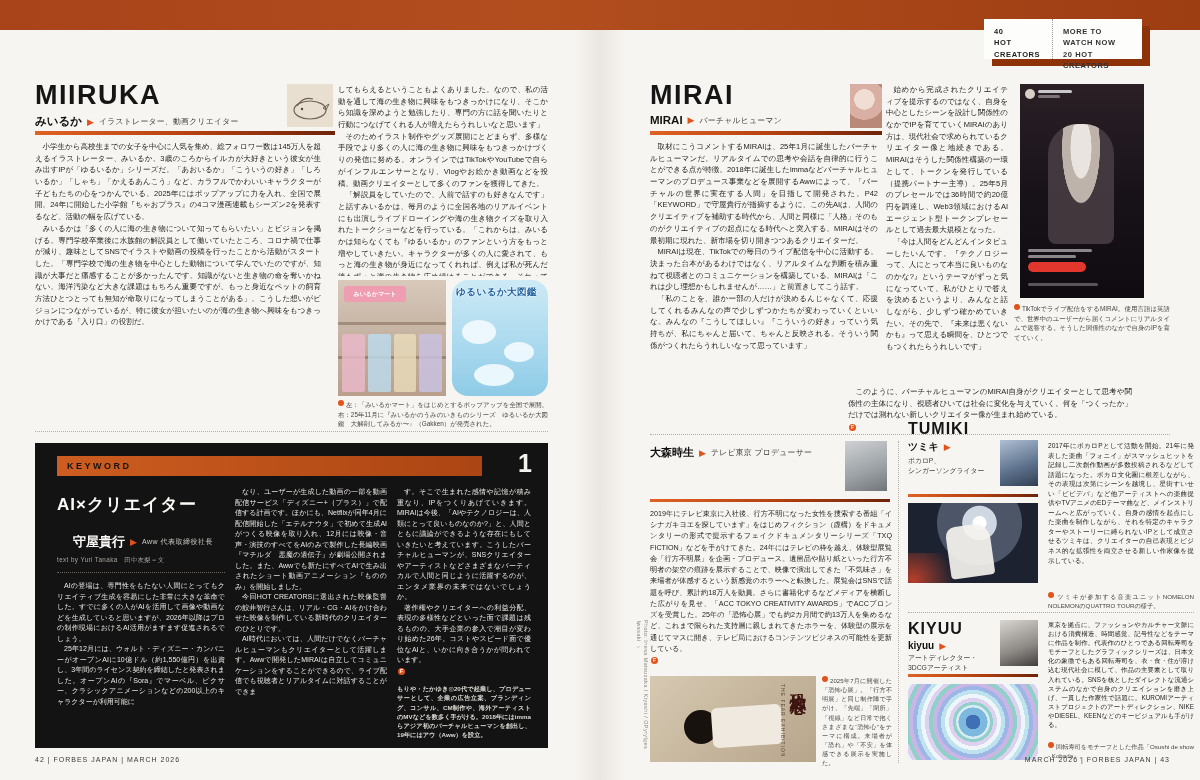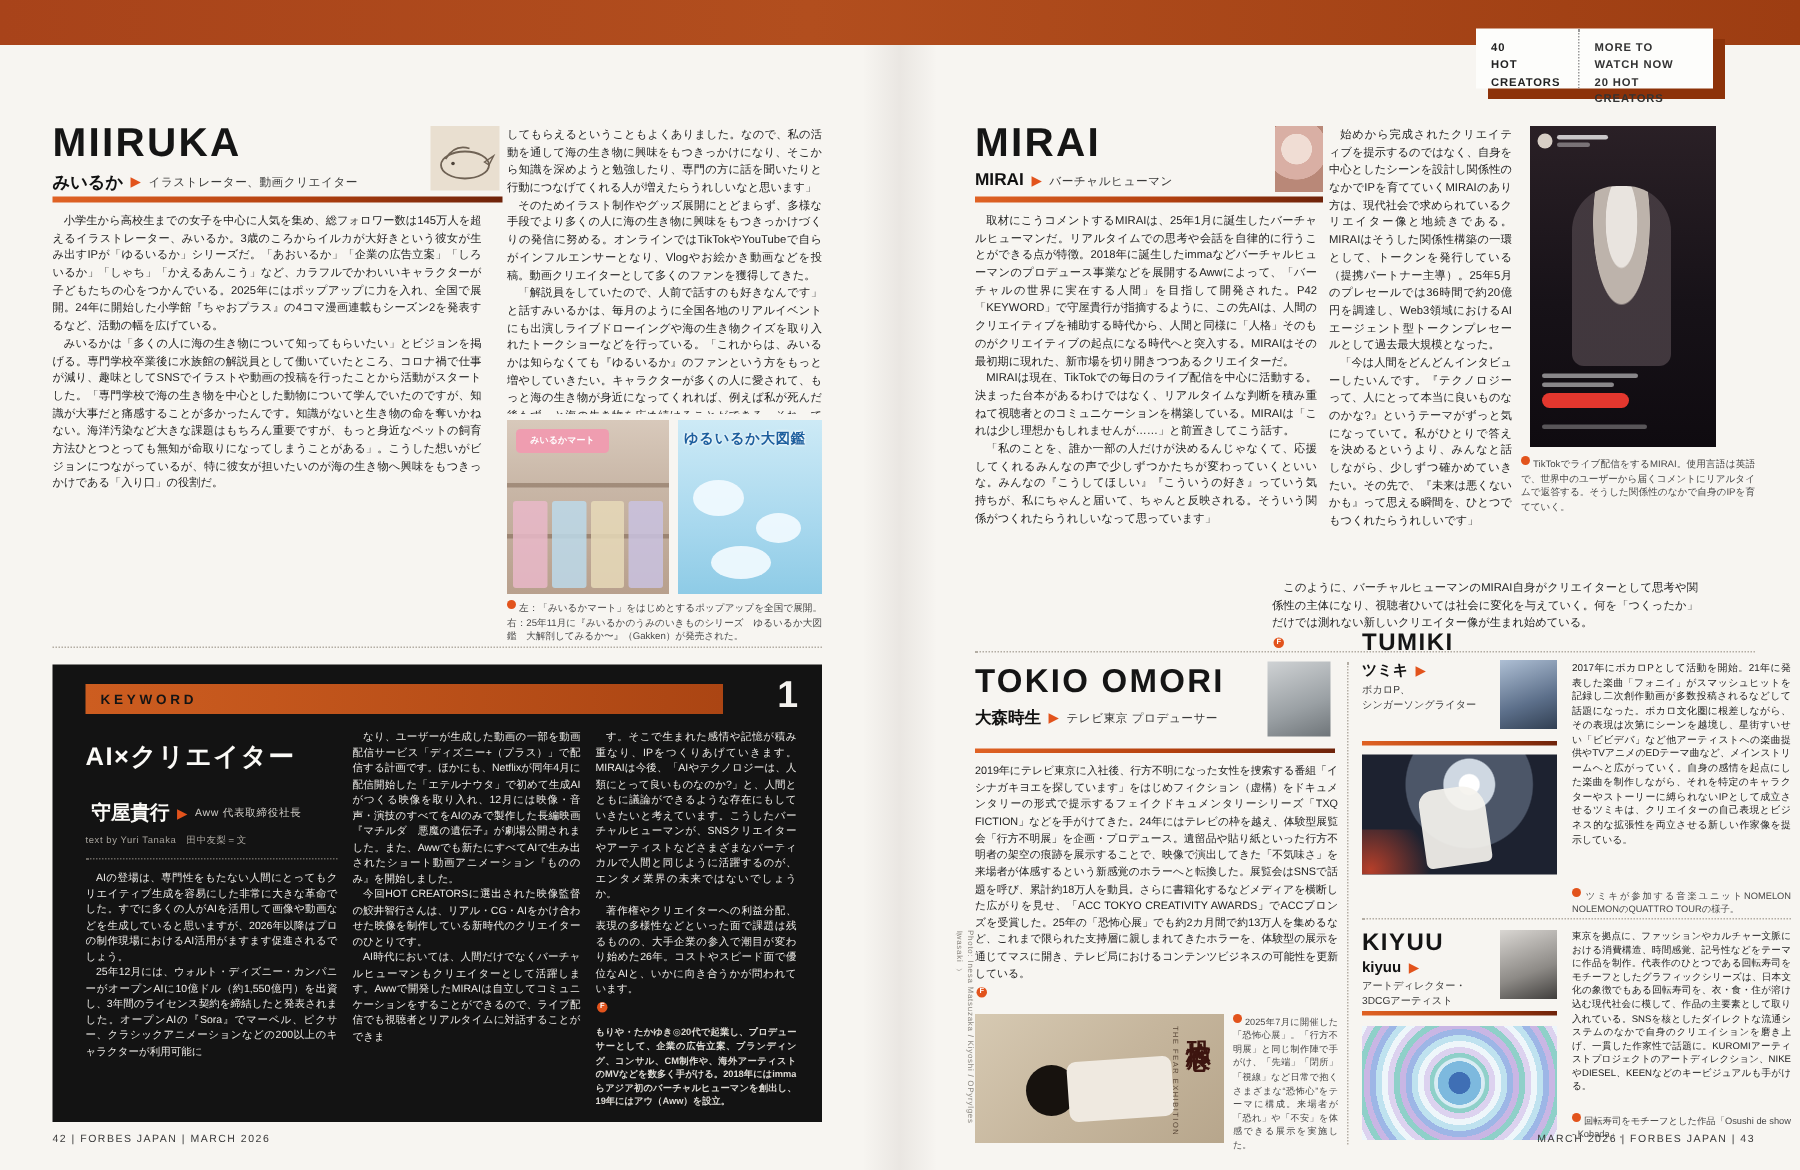--- a/index.html
+++ b/index.html
@@ -34,21 +34,21 @@
   .dotted-h{border-top:1px dotted #b3ada4;}
   .dotted-v{border-left:1px dotted #b3ada4;}
   .footer{font-size:7px;letter-spacing:1px;color:#3a3a3a;}
   
   .kwbox{left:35px;top:443px;width:513px;height:305px;background:#131313;}
   .kw-bar{position:absolute;left:22px;top:13px;width:425px;height:20px;
           background:linear-gradient(90deg,#cd5d20,#ab4513);display:flex;align-items:center;padding-left:10px;box-sizing:border-box;}
   .kw-bar span{font-size:9px;font-weight:bold;letter-spacing:2.5px;color:#141414;}
   .kw-num{position:absolute;right:16px;top:6px;font-size:25px;font-weight:800;color:#f4f2ee;}
   .kw-title{position:absolute;left:22px;top:50px;font-size:17px;font-weight:800;color:#fbfaf7;letter-spacing:1px;}
-  .kw-author{position:absolute;left:26px;top:90px;display:flex;align-items:center;gap:5px;}
+  .kw-author{position:absolute;left:38px;top:90px;display:flex;align-items:center;gap:5px;}
   .kw-author .nm{font-size:13px;font-weight:bold;color:#fbfaf7;}
   .kw-author .rl{font-size:7px;color:#cfccc6;letter-spacing:.5px;}
   .kw-credit{position:absolute;left:22px;top:113px;font-size:6.3px;color:#a9a59e;letter-spacing:.4px;}
   .kw-dot{position:absolute;left:22px;top:129px;width:168px;border-top:1px dotted #6a6661;}
   .kt{font-size:7px;line-height:1.5;text-align:justify;color:#eceae6;}
   .kt p{margin:0;text-indent:1em;}
   .kprof{font-size:6.2px;line-height:1.5;color:#dddad4;font-weight:bold;text-align:justify;margin-top:8px;}
   
   .ph{overflow:hidden;position:absolute;}
   .sketch{background:#e9dfd0;}
@@ -121,21 +121,21 @@
   <svg width="46" height="43">
     <ellipse cx="23" cy="26" rx="16" ry="9" fill="none" stroke="#6f6254" stroke-width="1.2"></ellipse>
     <path d="M10 22 Q16 12 26 15" fill="none" stroke="#6f6254" stroke-width="1.2"></path>
     <circle cx="15" cy="25" r="1.2" fill="#4e443a"></circle>
     <path d="M36 24 l6 -4 l-3 6 z" fill="none" stroke="#6f6254" stroke-width="1"></path>
   </svg>
 </div>
 <div class="abs rule" style="left:35px;top:131px;width:300px;"></div>
 
 <div class="abs t" style="left:35px;top:141px;width:286px;height:286px;overflow:hidden;">
-  <p>小学生から高校生までの女子を中心に人気を集め、総フォロワー数は145万人を超えるイラストレーター、みいるか。3歳のころからイルカが大好きという彼女が生み出すIPが「ゆるいるか」シリーズだ。「あおいるか」「企業の広告立案」「しろいるか」「しゃち」「かえるあんこう」など、カラフルでかわいいキャラクターが子どもたちの心をつかんでいる。2025年にはポップアップに力を入れ、全国で展開。24年に開始した小学館『ちゃおプラス』の4コマ漫画連載もシーズン2を発表するなど、活動の幅を広げている。</p>
+  <p>小学生から高校生までの女子を中心に人気を集め、総フォロワー数は145万人を超えるイラストレーター、みいるか。3歳のころからイルカが大好きという彼女が生み出すIPが「ゆるいるか」シリーズだ。「あおいるか」「こういうの好き」「しろいるか」「しゃち」「かえるあんこう」など、カラフルでかわいいキャラクターが子どもたちの心をつかんでいる。2025年にはポップアップに力を入れ、全国で展開。24年に開始した小学館『ちゃおプラス』の4コマ漫画連載もシーズン2を発表するなど、活動の幅を広げている。</p>
   <p>みいるかは「多くの人に海の生き物について知ってもらいたい」とビジョンを掲げる。専門学校卒業後に水族館の解説員として働いていたところ、コロナ禍で仕事が減り、趣味としてSNSでイラストや動画の投稿を行ったことから活動がスタートした。「専門学校で海の生き物を中心とした動物について学んでいたのですが、知識が大事だと痛感することが多かったんです。知識がないと生き物の命を奪いかねない。海洋汚染など大きな課題はもちろん重要ですが、もっと身近なペットの飼育方法ひとつとっても無知が命取りになってしまうことがある」。こうした想いがビジョンにつながっているが、特に彼女が担いたいのが海の生き物へ興味をもつきっかけである「入り口」の役割だ。</p>
 </div>
 
 <div class="abs t" style="left:338px;top:84px;width:210px;height:192px;overflow:hidden;">
   <p class="noind">してもらえるということもよくありました。なので、私の活動を通して海の生き物に興味をもつきっかけになり、そこから知識を深めようと勉強したり、専門の方に話を聞いたりと行動につなげてくれる人が増えたらうれしいなと思います」</p>
   <p>そのためイラスト制作やグッズ展開にとどまらず、多様な手段でより多くの人に海の生き物に興味をもつきっかけづくりの発信に努める。オンラインではTikTokやYouTubeで自らがインフルエンサーとなり、Vlogやお絵かき動画などを投稿。動画クリエイターとして多くのファンを獲得してきた。</p>
   <p>「解説員をしていたので、人前で話すのも好きなんです」と話すみいるかは、毎月のように全国各地のリアルイベントにも出演しライブドローイングや海の生き物クイズを取り入れたトークショーなどを行っている。「これからは、みいるかは知らなくても『ゆるいるか』のファンという方をもっと増やしていきたい。キャラクターが多くの人に愛されて、もっと海の生き物が身近になってくれれば、例えば私が死んだ後もずっと海の生き物を広め続けることができる。それって素敵ですよね」。</p>
 
 </div>
 
@@ -143,21 +143,21 @@
   <div class="sign">みいるかマート</div>
   <div class="shelf" style="top:42px;"></div>
   <div class="shelf" style="top:76px;"></div>
   <div class="goods">
     <i style="background:#e9b9c9;"></i>
       <i style="background:#bcd9ea;"></i>
       <i style="background:#e6d9b8;"></i>
       <i style="background:#c9c2e0;"></i>
   </div>
 </div>
-<div class="abs ph book" style="left:452px;top:280px;width:96px;height:116px;">
+<div class="abs ph book" style="left:452px;top:280px;width:96px;height:116px;border-radius:16px;">
   <div class="bt">ゆるいるか大図鑑</div>
   <div class="blob" style="left:10px;top:40px;width:34px;height:24px;"></div>
   <div class="blob" style="left:52px;top:62px;width:30px;height:20px;"></div>
   <div class="blob" style="left:22px;top:84px;width:40px;height:22px;"></div>
 </div>
 <div class="abs cap" style="left:338px;top:400px;width:210px;">
   <span class="dot"></span><span>左：「みいるかマート」をはじめとするポップアップを全国で展開。右：25年11月に『みいるかのうみのいきものシリーズ　ゆるいるか大図鑑　大解剖してみるか〜』（Gakken）が発売された。</span>
 </div>
 
 <div class="abs dotted-h" style="left:35px;top:431px;width:513px;"></div>
@@ -235,21 +235,20 @@
   <span class="dot"></span><span>TikTokでライブ配信をするMIRAI。使用言語は英語で、世界中のユーザーから届くコメントにリアルタイムで返答する。そうした関係性のなかで自身のIPを育てていく。</span>
 </div>
 <div class="abs t" style="left:848px;top:386px;width:284px;">
   <p>このように、バーチャルヒューマンのMIRAI自身がクリエイターとして思考や関係性の主体になり、視聴者ひいては社会に変化を与えていく。何を「つくったか」だけでは測れない新しいクリエイター像が生まれ始めている。</p>
   <span class="fmark">F</span>
 </div>
 
 <div class="abs dotted-h" style="left:650px;top:434px;width:520px;"></div>
 
 <div class="abs" style="left:650px;top:441px;width:240px;">
-  <div class="h-title" style="font-size:22px;">TOKIO OMORI</div>
   <div class="subrow" style="margin-top:4px;">
     <span class="subname" style="font-size:11px;">大森時生</span>
     <span class="play">▶</span>
     <span class="subrole">テレビ東京 プロデューサー</span>
   </div>
 </div>
 <div class="abs ph thumb-grad2" style="left:845px;top:441px;width:42px;height:50px;"></div>
 <div class="abs rule2" style="left:650px;top:499px;width:240px;"></div>
 
 <div class="abs t" style="left:650px;top:508px;width:242px;height:160px;overflow:hidden;font-size:7.2px;">

